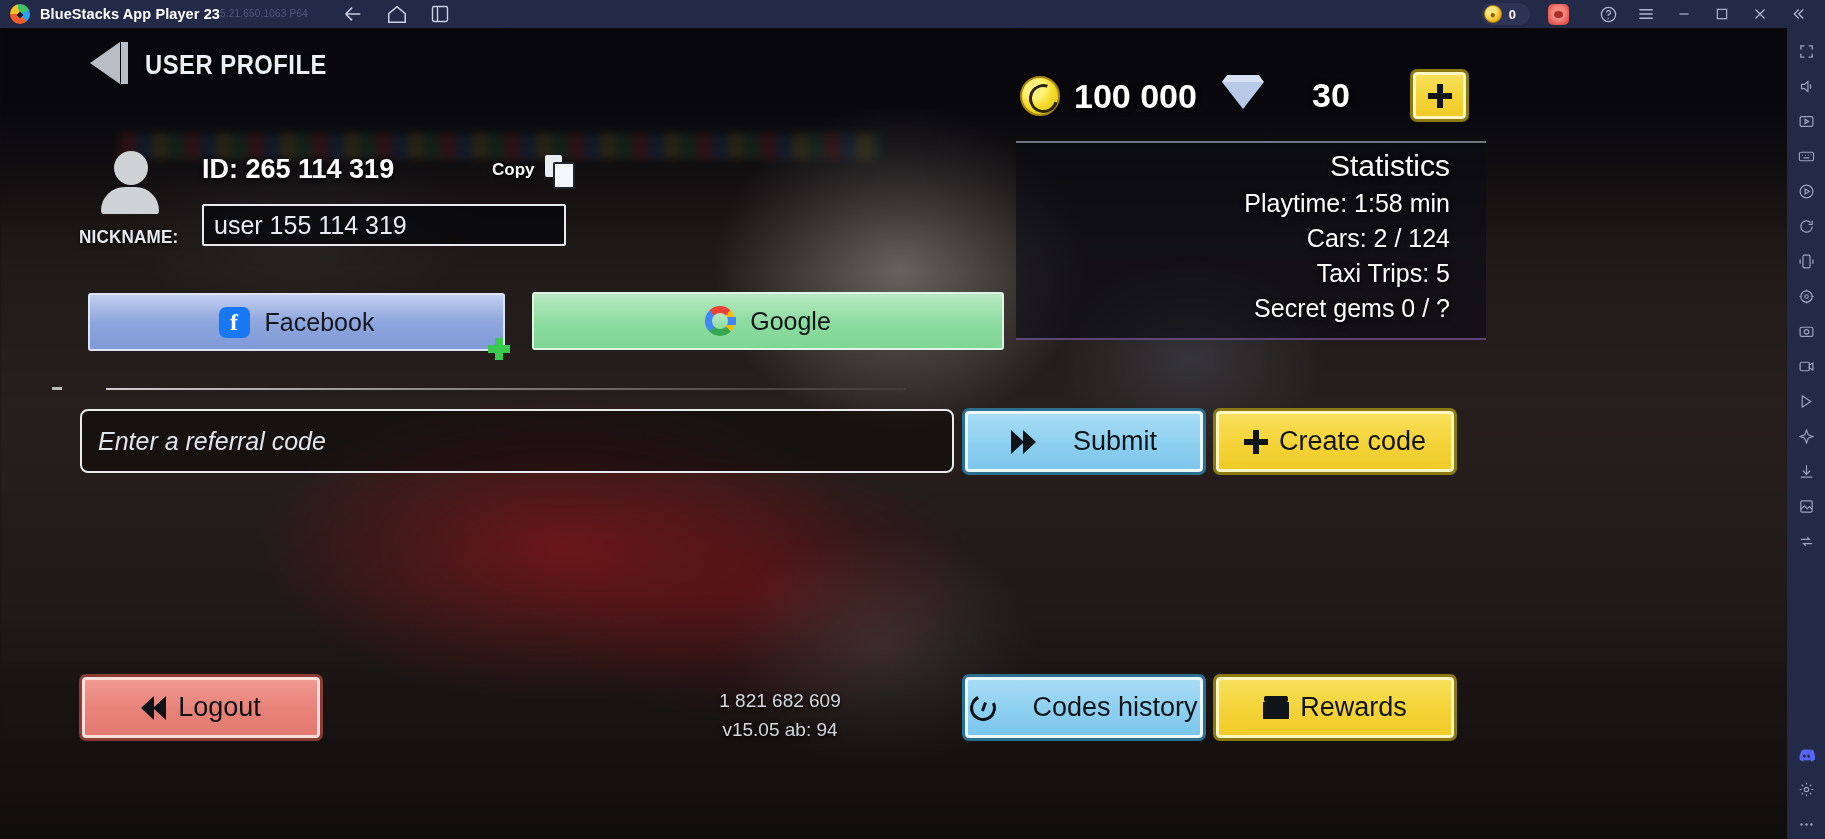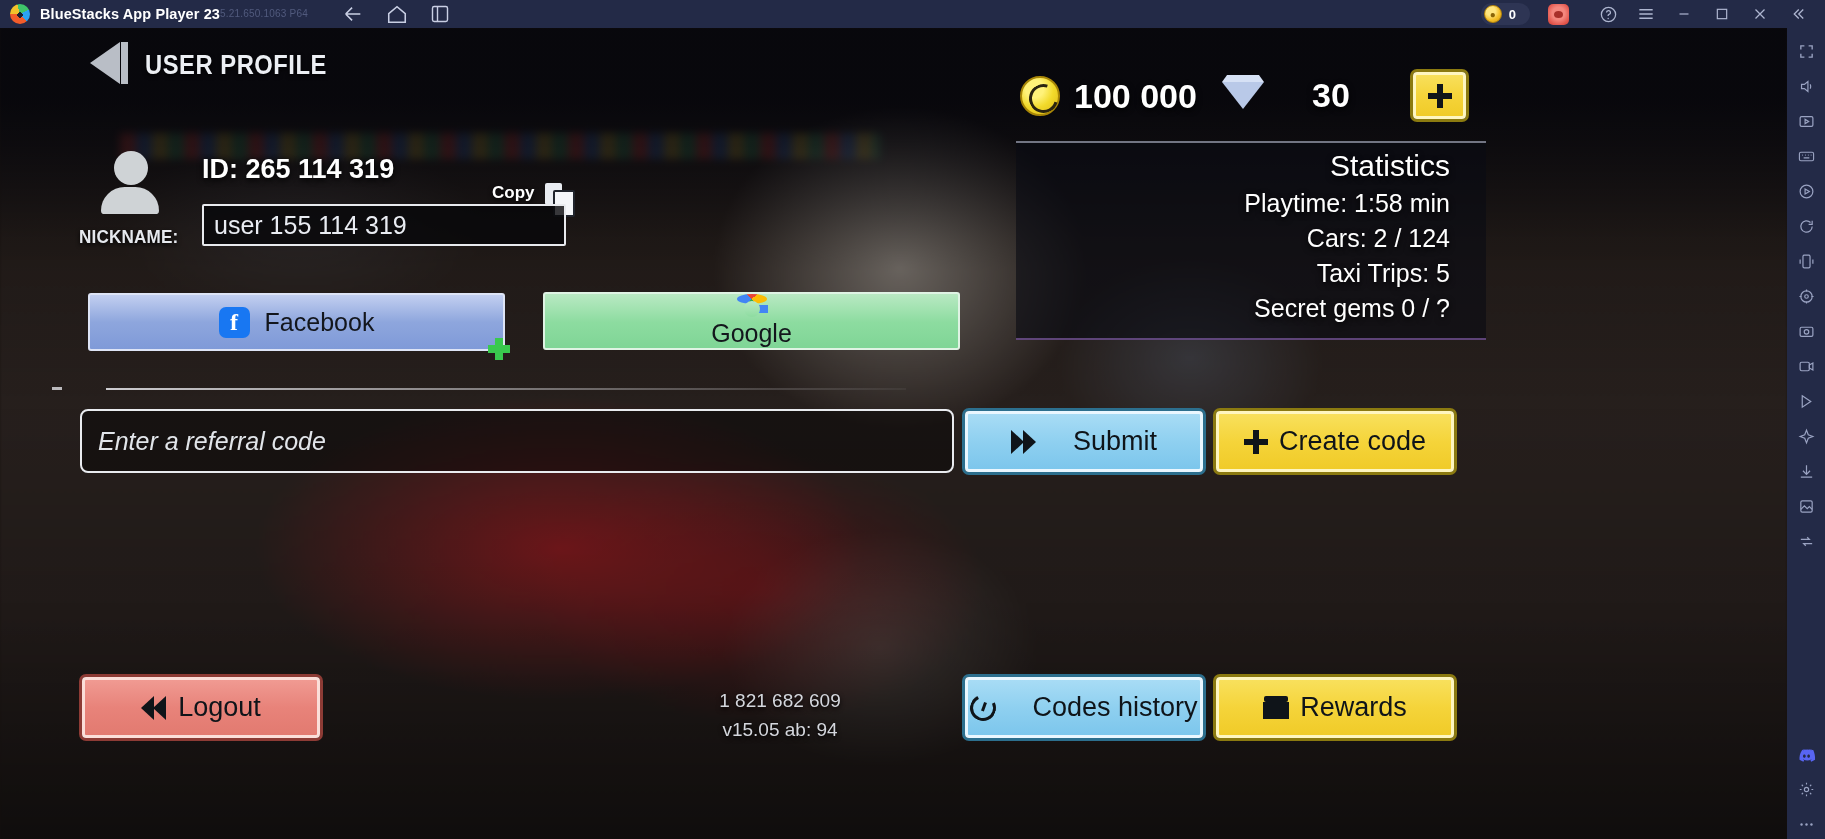--- a/index.html
+++ b/index.html
@@ -142,21 +142,21 @@
   .stats-title { color: #fff; font-size: 30px; font-weight: 500; margin-bottom: 6px; text-shadow: 0 2px 6px #000; }
   .stat-row { color: #ffffff; font-size: 25px; font-weight: 400; margin-top: 6px; text-shadow: 0 2px 6px #000; }
 
   
   .avatar { position: absolute; left: 101px; top: 123px; width: 60px; height: 64px; }
   .avatar .head { width: 34px; height: 34px; border-radius: 50%; background: #cfd3d6; margin: 0 auto; }
   .avatar .body { width: 58px; height: 27px; background: #cfd3d6; border-radius: 28px 28px 4px 4px; margin-top: 2px; }
   .nick-label { position: absolute; left: 79px; top: 198px; color: #e6e9ee; font-size: 19px; font-weight: 700;
                 letter-spacing: .2px; transform: scaleX(.9); transform-origin: left; text-shadow: 0 2px 5px #000; }
   .uid { position: absolute; left: 202px; top: 126px; color: #fff; font-size: 27px; font-weight: 600; text-shadow: 0 2px 6px #000; }
-  .copy-wrap { position: absolute; left: 492px; top: 127px; display: flex; align-items: flex-start; gap: 10px; cursor: pointer; margin-top: 28px; }
+  .copy-wrap { position: absolute; left: 492px; top: 127px; display: flex; align-items: center; gap: 10px; cursor: pointer; }
   .copy-label { color: #fff; font-size: 17px; font-weight: 600; text-shadow: 0 2px 5px #000; }
   .copy-ico { width: 27px; height: 30px; position: relative; }
   .copy-ico::before { content:""; position:absolute; left:0; top:0; width:17px; height:22px; background:#e9ecf1; border-radius:2px; }
   .copy-ico::after  { content:""; position:absolute; left:8px; top:7px; width:18px; height:23px; background:#f4f6f9;
                       border:2px solid #20242c; border-radius:2px; }
   .nick-input {
     position: absolute; left: 202px; top: 176px; width: 364px; height: 42px;
     background: rgba(8,8,10,.80); border: 2px solid #e8eaee; border-radius: 2px;
     color: #e9ecf2; font-size: 25px; font-family: "Liberation Sans", sans-serif;
     padding: 0 10px; outline: none;
@@ -164,23 +164,23 @@
 
   
   .soc {
     position: absolute; height: 58px; border-radius: 3px;
     display: flex; align-items: center; justify-content: center; gap: 15px;
     font-size: 25px; color: #13161c; cursor: pointer;
   }
   .soc-fb { left: 88px; top: 265px; width: 417px;
     background: linear-gradient(180deg, #c2cff0 0%, #8ea6dd 50%, #7f9ad8 100%);
     border: 2px solid #dde4f6; }
-  .soc-gg { left: 543px; top: 264px; width: 417px;
+  .soc-gg { left: 532px; top: 264px; width: 472px;
     background: linear-gradient(180deg, #b9e9c3 0%, #8ddca0 52%, #7fd596 100%);
-    border: 2px solid #dff3e4; flex-direction: column; }
+    border: 2px solid #dff3e4; }
   .fb-ico { width: 31px; height: 31px; border-radius: 7px; background: #1877f2;
             display: flex; align-items: center; justify-content: center;
             color: #fff; font-size: 24px; font-weight: 700; font-family: "Liberation Serif", serif; }
   .gg-ico { width: 30px; height: 30px; border-radius: 50%; position: relative;
             background: conic-gradient(from -45deg, #ea4335 0 25%, #fbbc05 25% 50%, #34a853 50% 75%, #4285f4 75% 100%); }
   .gg-ico::after { content:""; position:absolute; left:7px; top:7px; width:16px; height:16px; border-radius:50%;
                    background: linear-gradient(180deg,#b9e9c3,#8ddca0); }
   .gg-ico::before { content:""; position:absolute; right:-1px; top:11px; width:15px; height:8px; background:#4285f4; }
 
   

